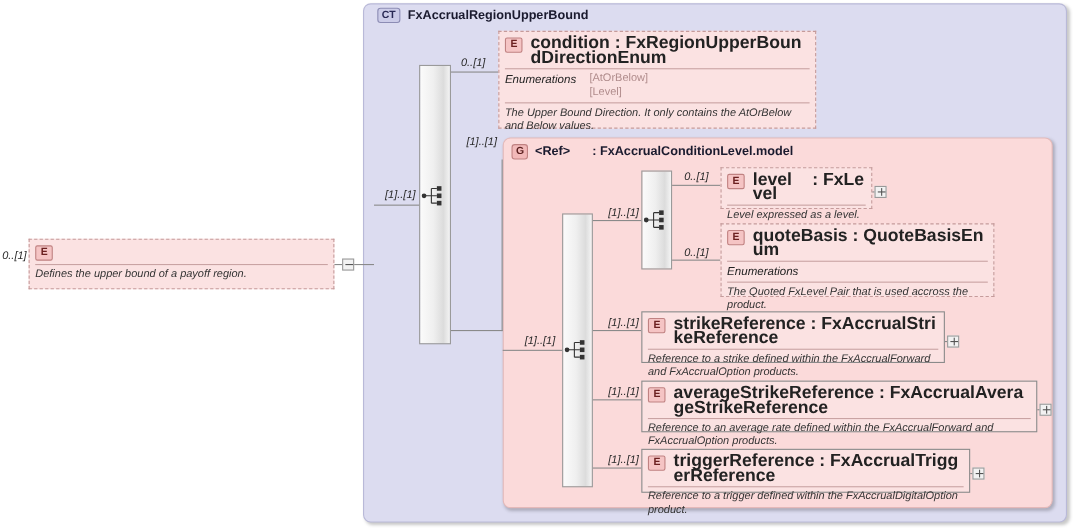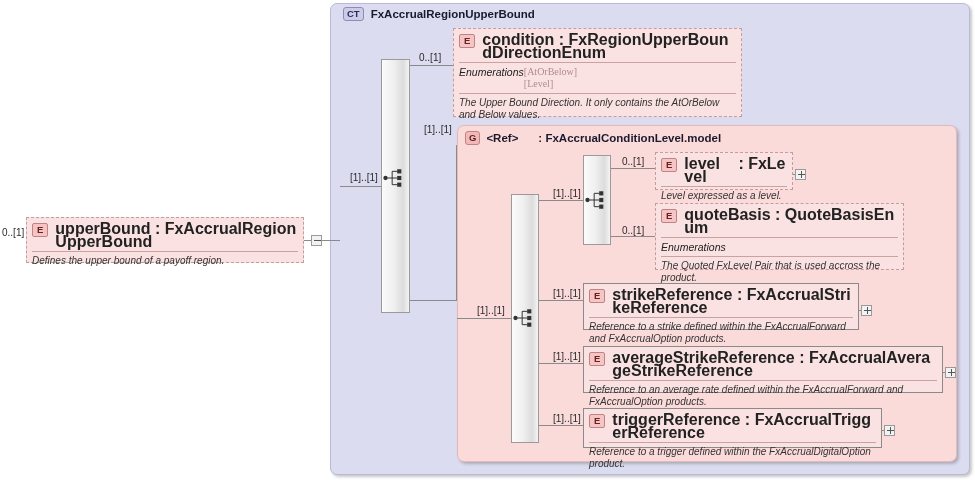--- a/index.html
+++ b/index.html
@@ -83,27 +83,27 @@
     margin-top:1px;
   }
   .ebox .name{
     font-size:16px;font-weight:bold;color:#222;
     line-height:13px;
     word-break:break-all;
   }
   .ebox .name .sep{font-weight:bold;}
   .ebox .rule{height:1px;background:#c9a3a3;margin:0 5px;}
   .ebox .enums{
-    display:flex;padding:3px 14px 3px 5px;
+    display:flex;gap:12px;padding:3px 14px 3px 5px;
   }
   .ebox .enums .k{
     font-style:italic;font-size:10.5px;color:#222;flex:0 0 auto;
   }
   .ebox .enums .v{
-    color:#b08c8c;font-size:10px;line-height:12px;font-family:Liberation Serif, serif;
+    color:#b08c8c;font-size:10px;line-height:12px;
   }
   .ebox .desc{
     font-style:italic;font-size:10px;color:#333;
     padding:3px 6px 4px 5px;line-height:12px;
   }
 
   
   .compbar{
     position:absolute;
     border:1px solid #9a9a9a;
@@ -111,20 +111,21 @@
     box-sizing:border-box;
   }
   .compicon{position:absolute;}
 
   
   .ln{position:absolute;background:#8a8a8a;}
   .lnh{height:1px;}
   .lnv{width:1px;}
   .card{
     position:absolute;
+    font-style:italic;
     font-size:10px;
     color:#2a2a2a;
     white-space:nowrap;
   }
 
   
   .expander{
     position:absolute;
     width:11px;height:11px;
     border:1px solid #9a9a9a;
@@ -155,25 +156,20 @@
     <span class="ref">&lt;Ref&gt;</span>
     <span class="type">
       <span>:</span>
       <span>FxAccrualConditionLevel.model</span>
     </span>
   </div>
 
   <div class="ebox" style="left:26px;top:217px;width:278px;height:46px;">
     <div class="head">
       <span class="etag">E</span>
-      <span class="name">
-        <span>upperBound</span>
-        <span class="sep">:</span>
-        <span>FxAccrualRegionUpperBound</span>
-      </span>
     </div>
     <div class="rule"></div>
     <div class="desc">Defines the upper bound of a payoff region.</div>
   </div>
   <div class="card" style="left:2px;top:227px;">0..[1]</div>
 
   <div class="ln lnh" style="left:304px;top:240px;width:7px;"></div>
   <div class="expander" style="left:311px;top:235px;"></div>
   <div class="ln lnh" style="left:322px;top:240px;width:18px;"></div>
 

